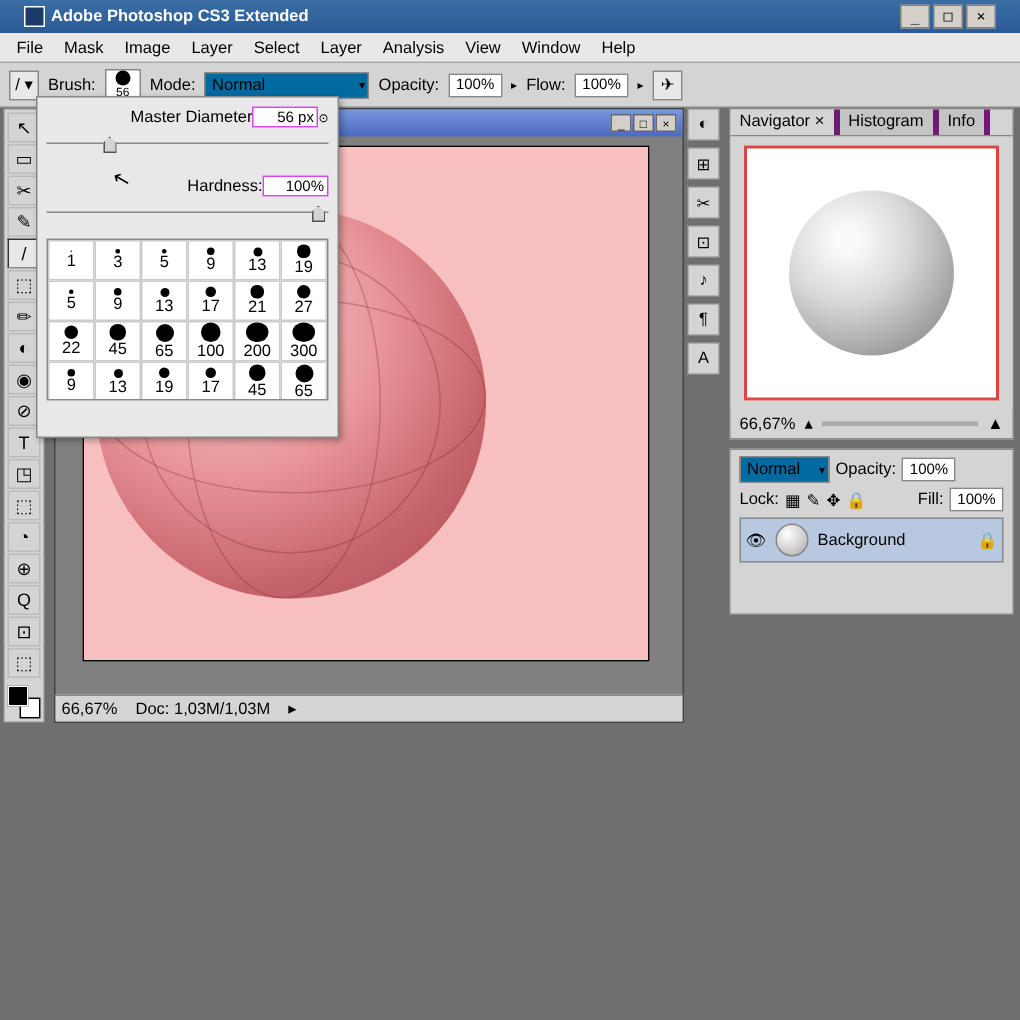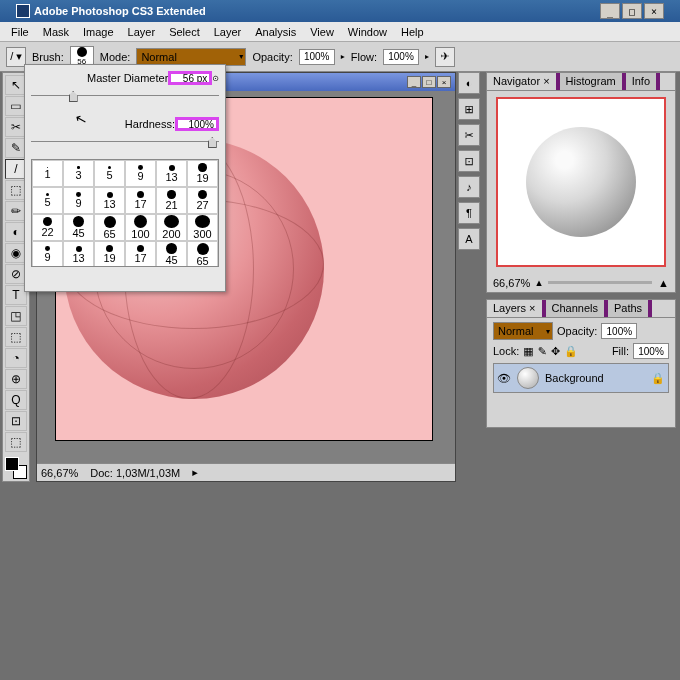--- a/index.html
+++ b/index.html
@@ -9,41 +9,41 @@
 .titlebar .title{flex:1;color:#fff;font-weight:bold}
 .winbtns{display:flex;gap:2px}
 .winbtn{width:20px;height:16px;background:#d4d0c8;border:1px solid #808080;display:flex;align-items:center;justify-content:center;font-family:monospace;font-size:10px}
 .menubar{height:20px;background:#e8e8e8;display:flex;align-items:center;padding:0 4px;border-bottom:1px solid #aaa}
 .menubar span{padding:2px 7px;cursor:default}
 .optbar{height:30px;background:#d4d4d4;border-bottom:1px solid #888;display:flex;align-items:center;padding:0 6px;gap:6px}
 .brushbtn{width:20px;height:20px;background:#e8e8e8;border:1px solid #888;display:flex;align-items:center;justify-content:center}
 .brushswatch{width:24px;height:22px;border:1px solid #888;background:#fff;display:flex;flex-direction:column;align-items:center;justify-content:center}
 .brushdot{width:10px;height:10px;background:#000;border-radius:50%}
 .brushnum{font-size:8px}
-.dropdown{height:18px;border:1px solid #888;background:#a16207;padding:0 14px 0 4px;position:relative;min-width:70px;display:flex;align-items:center}
+.dropdown{height:18px;border:1px solid #888;background:#0369a1;padding:0 14px 0 4px;position:relative;min-width:70px;display:flex;align-items:center}
 .dropdown::after{content:"▾";position:absolute;right:2px;font-size:8px}
 .numbox{width:36px;height:16px;border:1px solid #888;background:#fff;text-align:center;display:flex;align-items:center;justify-content:center;font-size:10px}
 .mainarea{position:absolute;top:72px;left:0;right:0;bottom:0;background:#6f6f6f}
 .toolbox{position:absolute;left:2px;top:0;width:28px;background:#d4d4d4;border:1px solid #888;display:flex;flex-direction:column;padding:2px;gap:1px}
 .tool{width:22px;height:20px;background:#d4d4d4;border:1px solid #bbb;display:flex;align-items:center;justify-content:center;font-size:12px}
 .tool.sel{background:#e8e8e8;border:1px inset #888}
 .colorswatch{width:22px;height:22px;position:relative;margin-top:4px}
 .cs-back{position:absolute;right:0;bottom:0;width:14px;height:14px;background:#fff;border:1px solid #000}
 .cs-front{position:absolute;left:0;top:0;width:14px;height:14px;background:#000;border:1px solid #fff}
 .docwin{position:absolute;left:36px;top:0;width:420px;height:410px;background:#808080;border:1px solid #444}
 .doctitle{height:18px;background:linear-gradient(#7a96df,#4a6abf);display:flex;align-items:center;padding:0 4px;color:#fff;font-size:10px;justify-content:space-between}
 .doctitlebtns{display:flex;gap:1px}
 .dtbtn{width:14px;height:12px;background:#d4d0c8;border:1px solid #666;font-size:8px;display:flex;align-items:center;justify-content:center}
 .canvas{position:absolute;left:18px;top:24px;width:378px;height:344px;background:#f8bfc0;border:1px solid #000;display:flex;align-items:center;justify-content:center;overflow:hidden}
 .ball{width:260px;height:260px;border-radius:50%;background:radial-gradient(circle at 35% 30%,#f5c5c6 8%,#e89599 40%,#c7646b 70%,#a84a52 100%);position:relative;left:-50px}
 .seam{position:absolute;border:1px solid rgba(120,40,40,.3);border-radius:50%}
 .statusbar{position:absolute;bottom:0;left:0;right:0;height:18px;background:#d4d4d4;border-top:1px solid #888;display:flex;align-items:center;font-size:10px;padding:0 4px;gap:12px}
 .brushpanel{position:absolute;left:24px;top:-8px;width:202px;height:228px;background:#e8e8e8;border:1px solid #888;padding:6px;z-index:10;box-shadow:2px 2px 4px rgba(0,0,0,.3)}
 .bp-row{display:flex;justify-content:flex-end;align-items:center;margin-bottom:4px;font-size:10px}
-.bp-input{width:44px;height:14px;border:3px solid #d946ef;text-align:right;padding-right:2px;font-size:10px;background:#fff}
+.bp-input{width:44px;height:14px;border:1px solid #d946ef;text-align:right;padding-right:2px;font-size:10px;background:#fff}
 .bp-slider{width:100%;height:14px;position:relative;margin-bottom:10px}
 .bp-track{position:absolute;top:6px;left:0;right:0;height:1px;background:#888}
 .bp-thumb{position:absolute;top:2px;width:9px;height:11px;background:#d4d4d4;border:1px solid #555;cursor:pointer;clip-path:polygon(50% 0,100% 40%,100% 100%,0 100%,0 40%)}
 .bp-grid{display:grid;grid-template-columns:repeat(6,1fr);border:1px solid #888;background:#fff;max-height:108px;overflow:hidden}
 .bp-cell{border:0.5px solid #ccc;height:27px;display:flex;flex-direction:column;align-items:center;justify-content:center;font-size:8px}
 .bp-cell .d{background:#000;border-radius:50%}
 .cursor{position:absolute;left:44px;top:22px;z-index:20;font-size:14px;transform:rotate(-15deg)}
 .rpanels{position:absolute;right:4px;top:0;width:190px;display:flex;flex-direction:column;gap:6px}
 .rside{position:absolute;right:198px;top:0;width:24px;display:flex;flex-direction:column;gap:4px}
 .rbtn{width:22px;height:22px;background:#d4d4d4;border:1px solid #888;display:flex;align-items:center;justify-content:center;font-size:11px}
@@ -302,25 +302,20 @@
       <div class="navfoot">
         <span>66,67%</span>
         <span>▴</span>
         <div class="navslider"></div>
         <span>▲</span>
       </div>
     </div>
 
 
     <div class="panel">
-      <div class="ptabs" id="layertabs">
-          <div class="ptab active">Layers ×</div>
-          <div class="ptab">Channels</div>
-          <div class="ptab">Paths</div>
-        </div>
       <div class="layerbody">
         <div class="lrow">
           <div class="dropdown" style="min-width:60px">Normal</div>
           <span>Opacity:</span>
           <div class="numbox">100%</div>
         </div>
         <div class="lrow">
           <span>Lock:</span>
           <span>▦</span>
           <span>✎</span>

